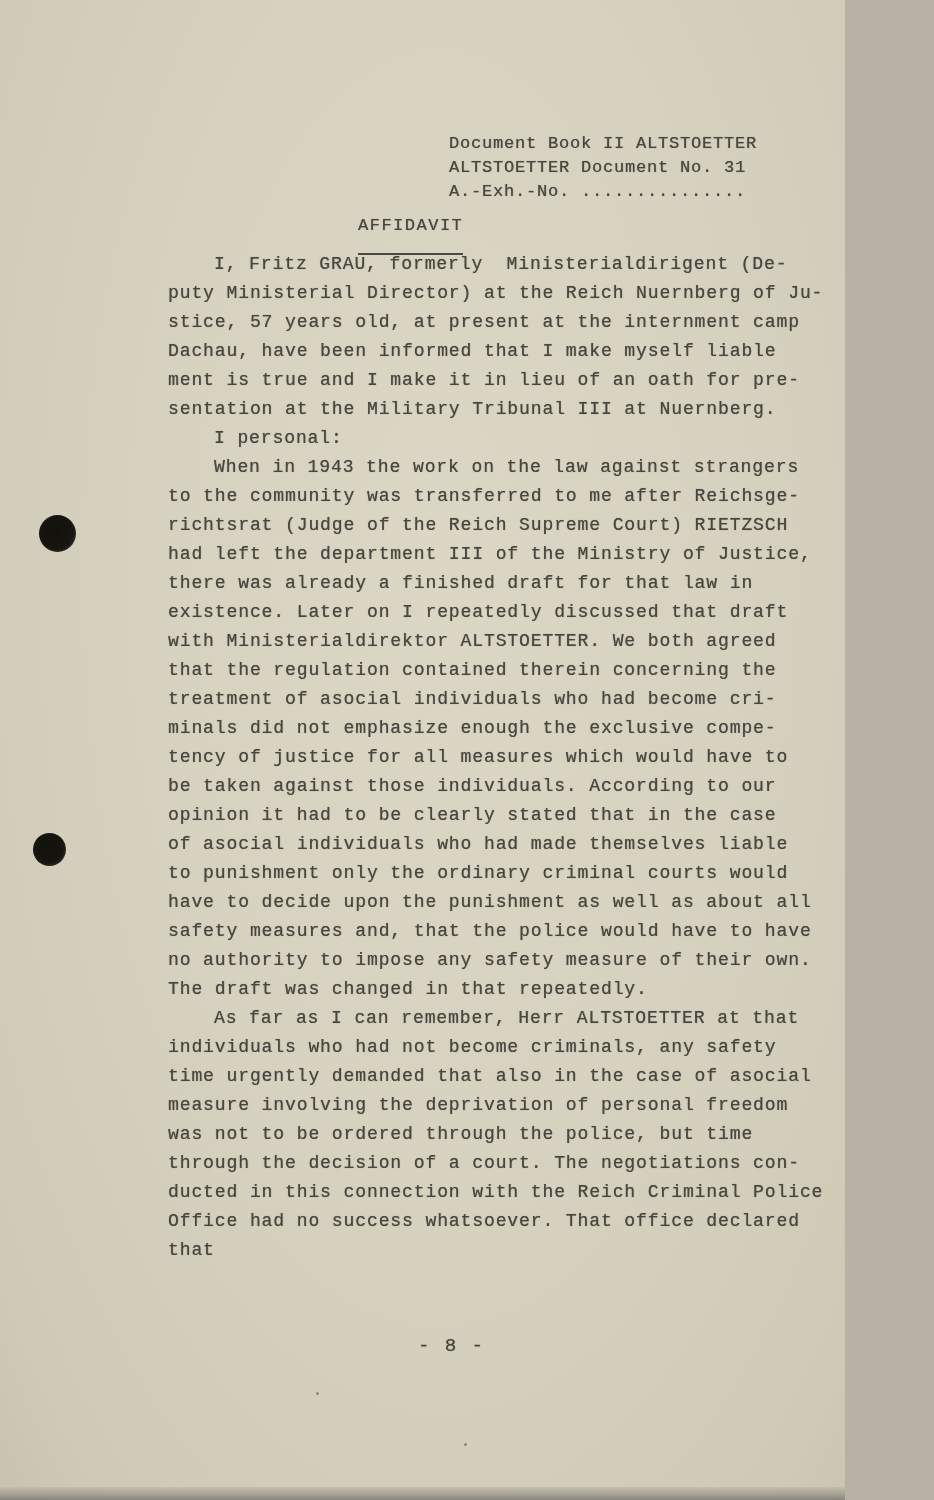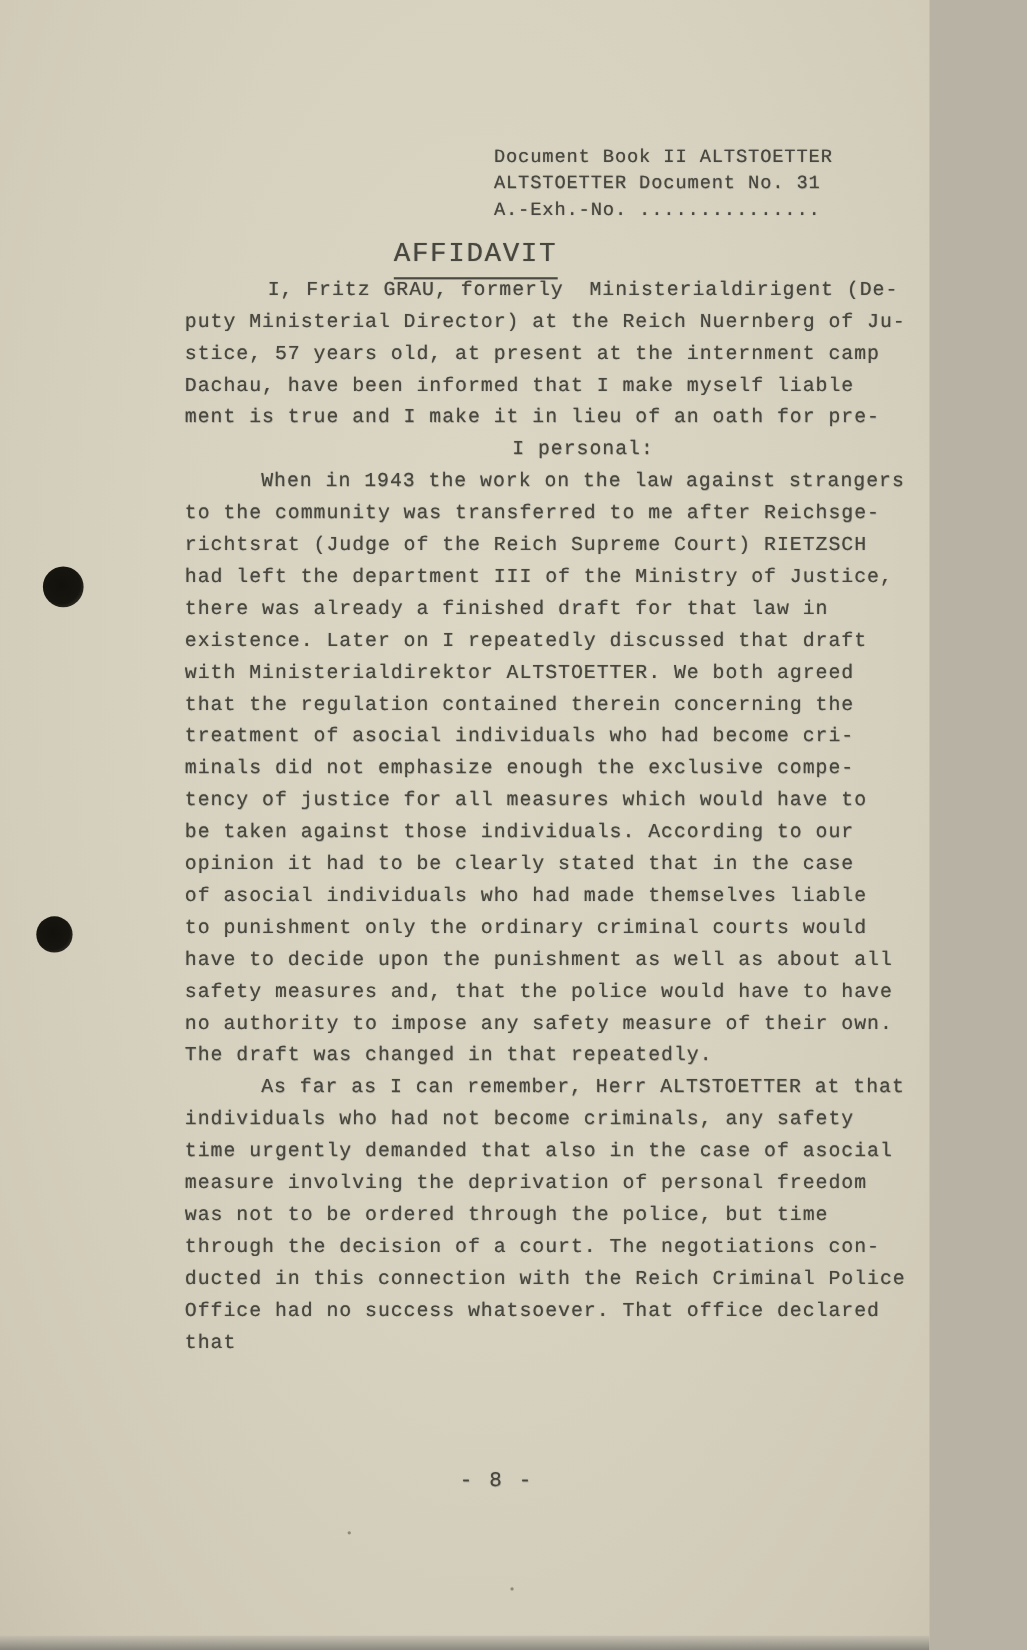--- a/index.html
+++ b/index.html
@@ -48,37 +48,37 @@
     line-height: 24px;
     letter-spacing: 0.8px;
     white-space: nowrap;
   }
   .title-wrap {
     position: absolute;
     left: 358px;
     top: 216px;
   }
   .doc-title {
-    font-size: 25px;
+    font-size: 17px;
     letter-spacing: 1.5px;
     border-bottom: 2px solid #4a4a42;
-    padding-bottom: 7px;
+    padding-bottom: 18px;
   }
   .body-text {
     position: absolute;
     left: 168px;
     top: 250px;
     width: 678px;
     font-size: 18px;
     line-height: 29px;
     letter-spacing: 0.9px;
   }
   .paragraph { margin: 0; }
   .line { white-space: pre; }
-  .line.first { padding-left: 46px; text-align: center; }
+  .line.first { padding-left: 46px; }
 
   .page-number {
     position: absolute;
     left: 418px;
     top: 1335px;
     font-size: 19px;
     letter-spacing: 2px;
   }
 
   
@@ -109,20 +109,21 @@
     <span class="doc-title typed">AFFIDAVIT</span>
   </div>
 
   <div class="body-text typed" id="body-text">
       <div class="paragraph">
         <div class="line first">I, Fritz GRAU, formerly  Ministerialdirigent (De-</div>
         <div class="line">puty Ministerial Director) at the Reich Nuernberg of Ju-</div>
         <div class="line">stice, 57 years old, at present at the internment camp</div>
         <div class="line">Dachau, have been informed that I make myself liable</div>
         <div class="line">ment is true and I make it in lieu of an oath for pre-</div>
+        <div class="line">sentation at the Military Tribunal III at Nuernberg.</div>
       </div>
       <div class="paragraph">
         <div class="line first">I personal:</div>
       </div>
       <div class="paragraph">
         <div class="line first">When in 1943 the work on the law against strangers</div>
         <div class="line">to the community was transferred to me after Reichsge-</div>
         <div class="line">richtsrat (Judge of the Reich Supreme Court) RIETZSCH</div>
         <div class="line">had left the department III of the Ministry of Justice,</div>
         <div class="line">there was already a finished draft for that law in</div>

